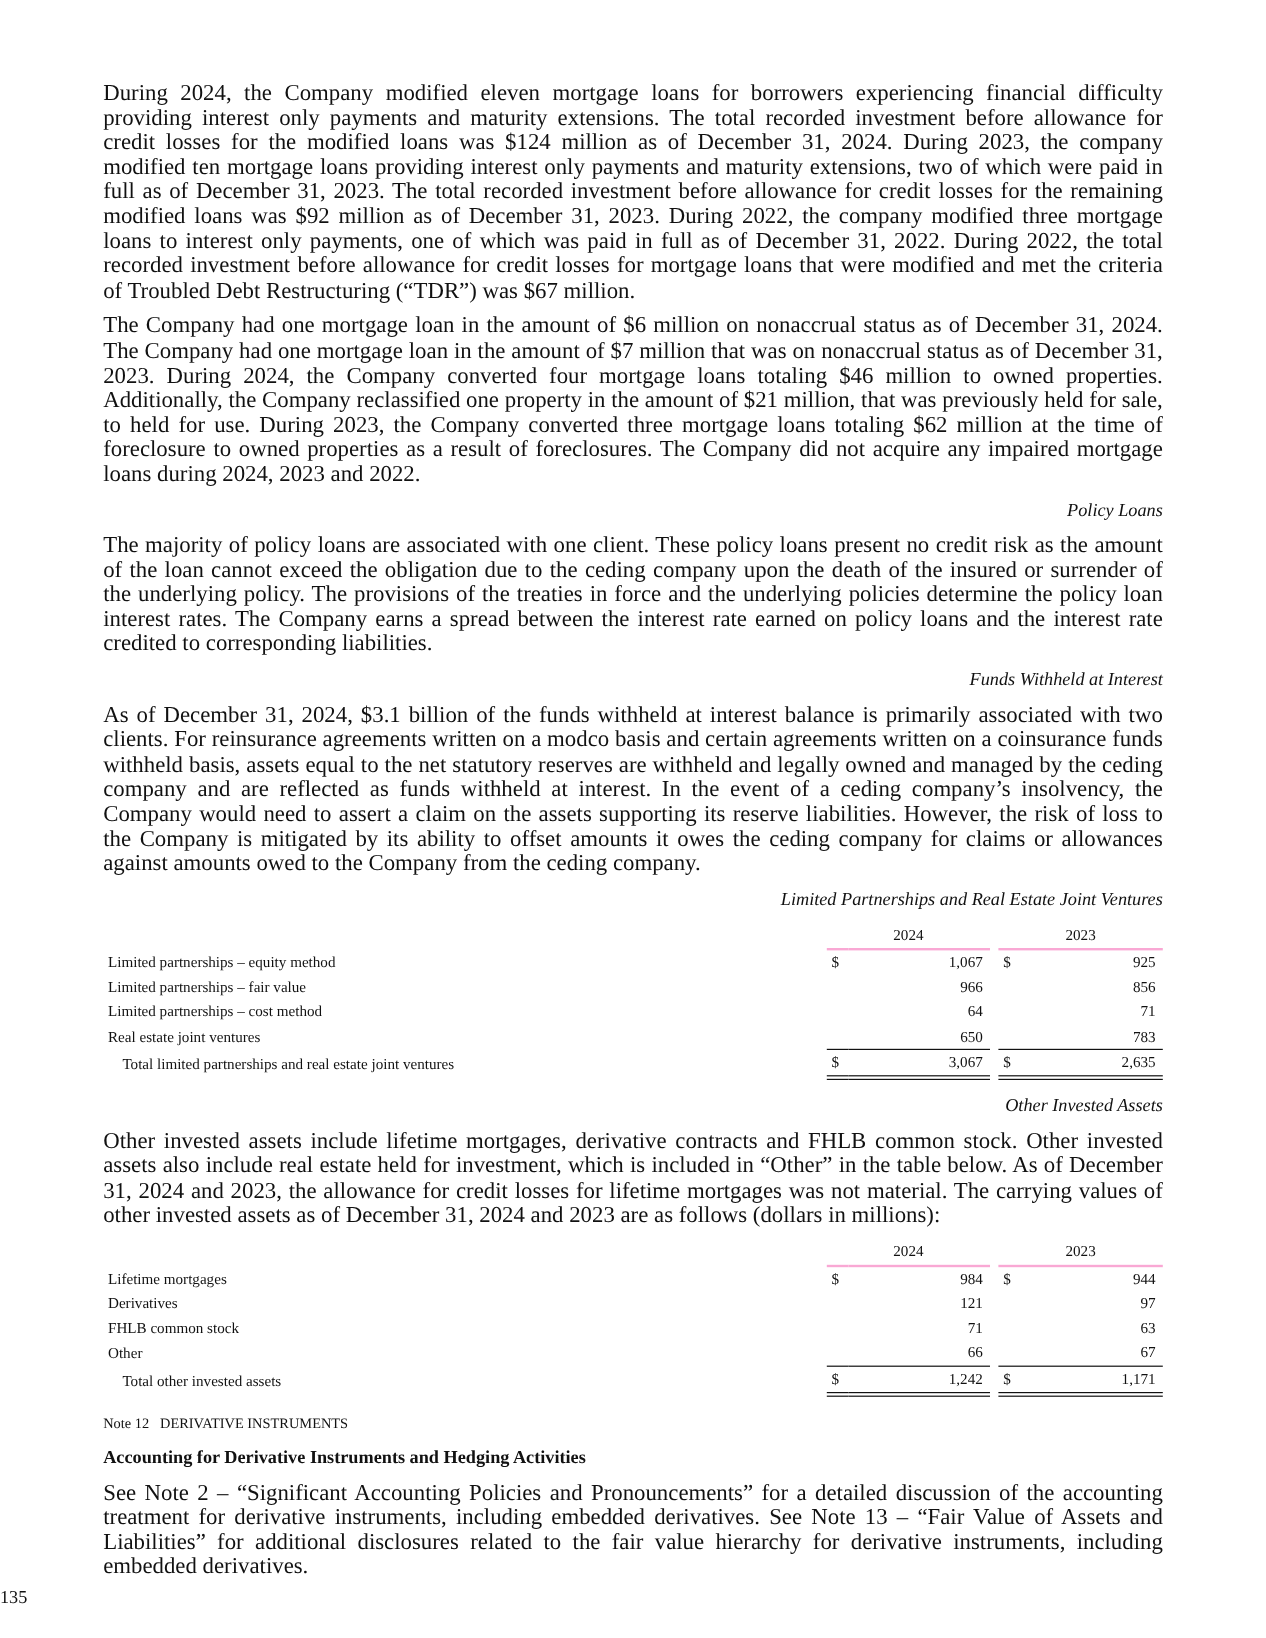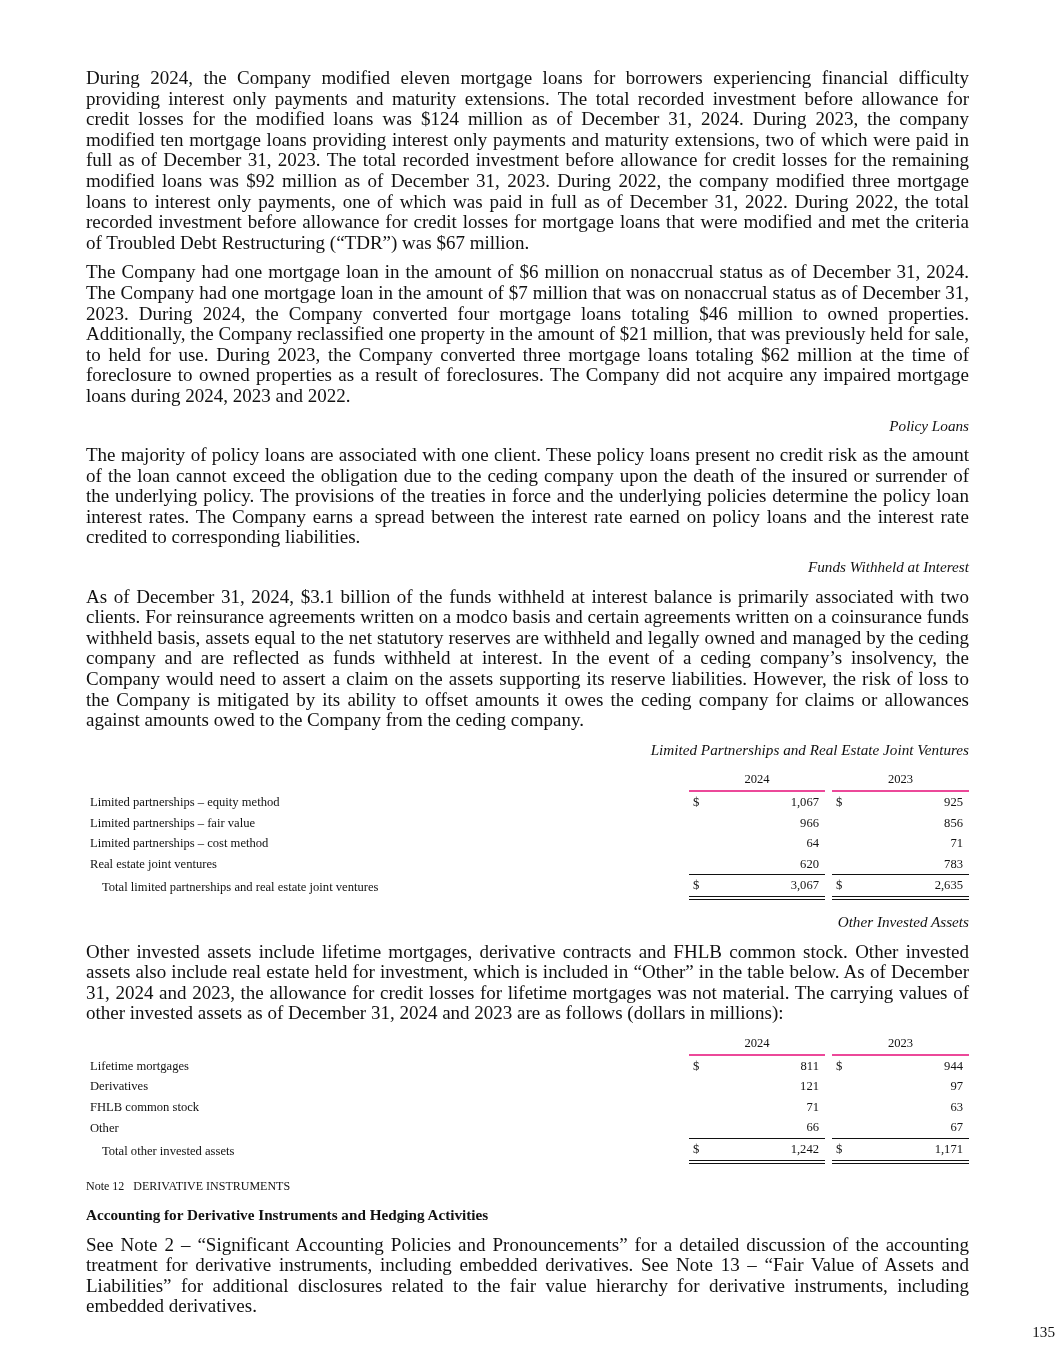--- a/index.html
+++ b/index.html
@@ -49,38 +49,38 @@
     }
     table.fin td, table.fin th {
       padding: 0;
       height: 20.6px;
       line-height: 20.6px;
       font-weight: normal;
       vertical-align: bottom;
     }
     table.fin th.yr {
       text-align: center;
-      border-bottom: 2px solid #ec4899;
+      border-bottom: 2px solid #f9a8d4;
     }
     table.fin td.label { padding-left: 4px; }
     table.fin td.label.indent { padding-left: 16px; }
     table.fin td.cur { width: 14px; text-align: left; padding-left: 4px; }
     table.fin td.num { text-align: right; padding-right: 6px; }
     table.fin td.gap { width: 7px; }
     table.fin tr.total td.cur,
     table.fin tr.total td.num {
       border-top: 1.5px solid #111;
       border-bottom: 4px double #111;
     }
     .page-number {
       position: absolute;
       left: 0;
       width: 1055px;
       top: 1323px;
-      text-align: right;
+      text-align: left;
       font-size: 15.2px;
     }
   </style>
 </head>
 <body>
 
 <div class="page">
 
   <p class="body">During 2024, the Company modified eleven mortgage loans for borrowers experiencing financial difficulty providing interest only payments and maturity extensions. The total recorded investment before allowance for credit losses for the modified loans was $124 million as of December 31, 2024. During 2023, the company modified ten mortgage loans providing interest only payments and maturity extensions, two of which were paid in full as of December 31, 2023. The total recorded investment before allowance for credit losses for the remaining modified loans was $92 million as of December 31, 2023. During 2022, the company modified three mortgage loans to interest only payments, one of which was paid in full as of December 31, 2022. During 2022, the total recorded investment before allowance for credit losses for mortgage loans that were modified and met the criteria of Troubled Debt Restructuring (“TDR”) was $67 million.</p>
   <p class="body">The Company had one mortgage loan in the amount of $6 million on nonaccrual status as of December 31, 2024. The Company had one mortgage loan in the amount of $7 million that was on nonaccrual status as of December 31, 2023. During 2024, the Company converted four mortgage loans totaling $46  million to owned properties. Additionally, the Company reclassified one property in the amount of $21 million, that was previously held for sale, to held for use. During 2023, the Company converted three mortgage loans totaling $62 million at the time of foreclosure to owned properties as a result of foreclosures. The Company did not acquire any impaired mortgage loans during 2024, 2023 and 2022.</p>
@@ -129,21 +129,21 @@
       <td class="label">Limited partnerships – cost method</td>
       <td class="cur"></td>
       <td class="num">64</td>
       <td class="gap"></td>
       <td class="cur"></td>
       <td class="num">71</td>
     </tr>
     <tr>
       <td class="label">Real estate joint ventures</td>
       <td class="cur"></td>
-      <td class="num">620</td>
+      <td class="num">650</td>
       <td class="gap"></td>
       <td class="cur"></td>
       <td class="num">783</td>
     </tr>
     <tr class="total">
       <td class="label indent">Total limited partnerships and real estate joint ventures</td>
       <td class="cur">$</td>
       <td class="num">3,067</td>
       <td class="gap"></td>
       <td class="cur">$</td>
@@ -167,21 +167,21 @@
     <tbody>
         <tr>
       <th></th>
       <th class="yr" colspan="2">2024</th>
       <th></th>
       <th class="yr" colspan="2">2023</th>
     </tr>
     <tr>
       <td class="label">Lifetime mortgages</td>
       <td class="cur">$</td>
-      <td class="num">811</td>
+      <td class="num">984</td>
       <td class="gap"></td>
       <td class="cur">$</td>
       <td class="num">944</td>
     </tr>
     <tr>
       <td class="label">Derivatives</td>
       <td class="cur"></td>
       <td class="num">121</td>
       <td class="gap"></td>
       <td class="cur"></td>

